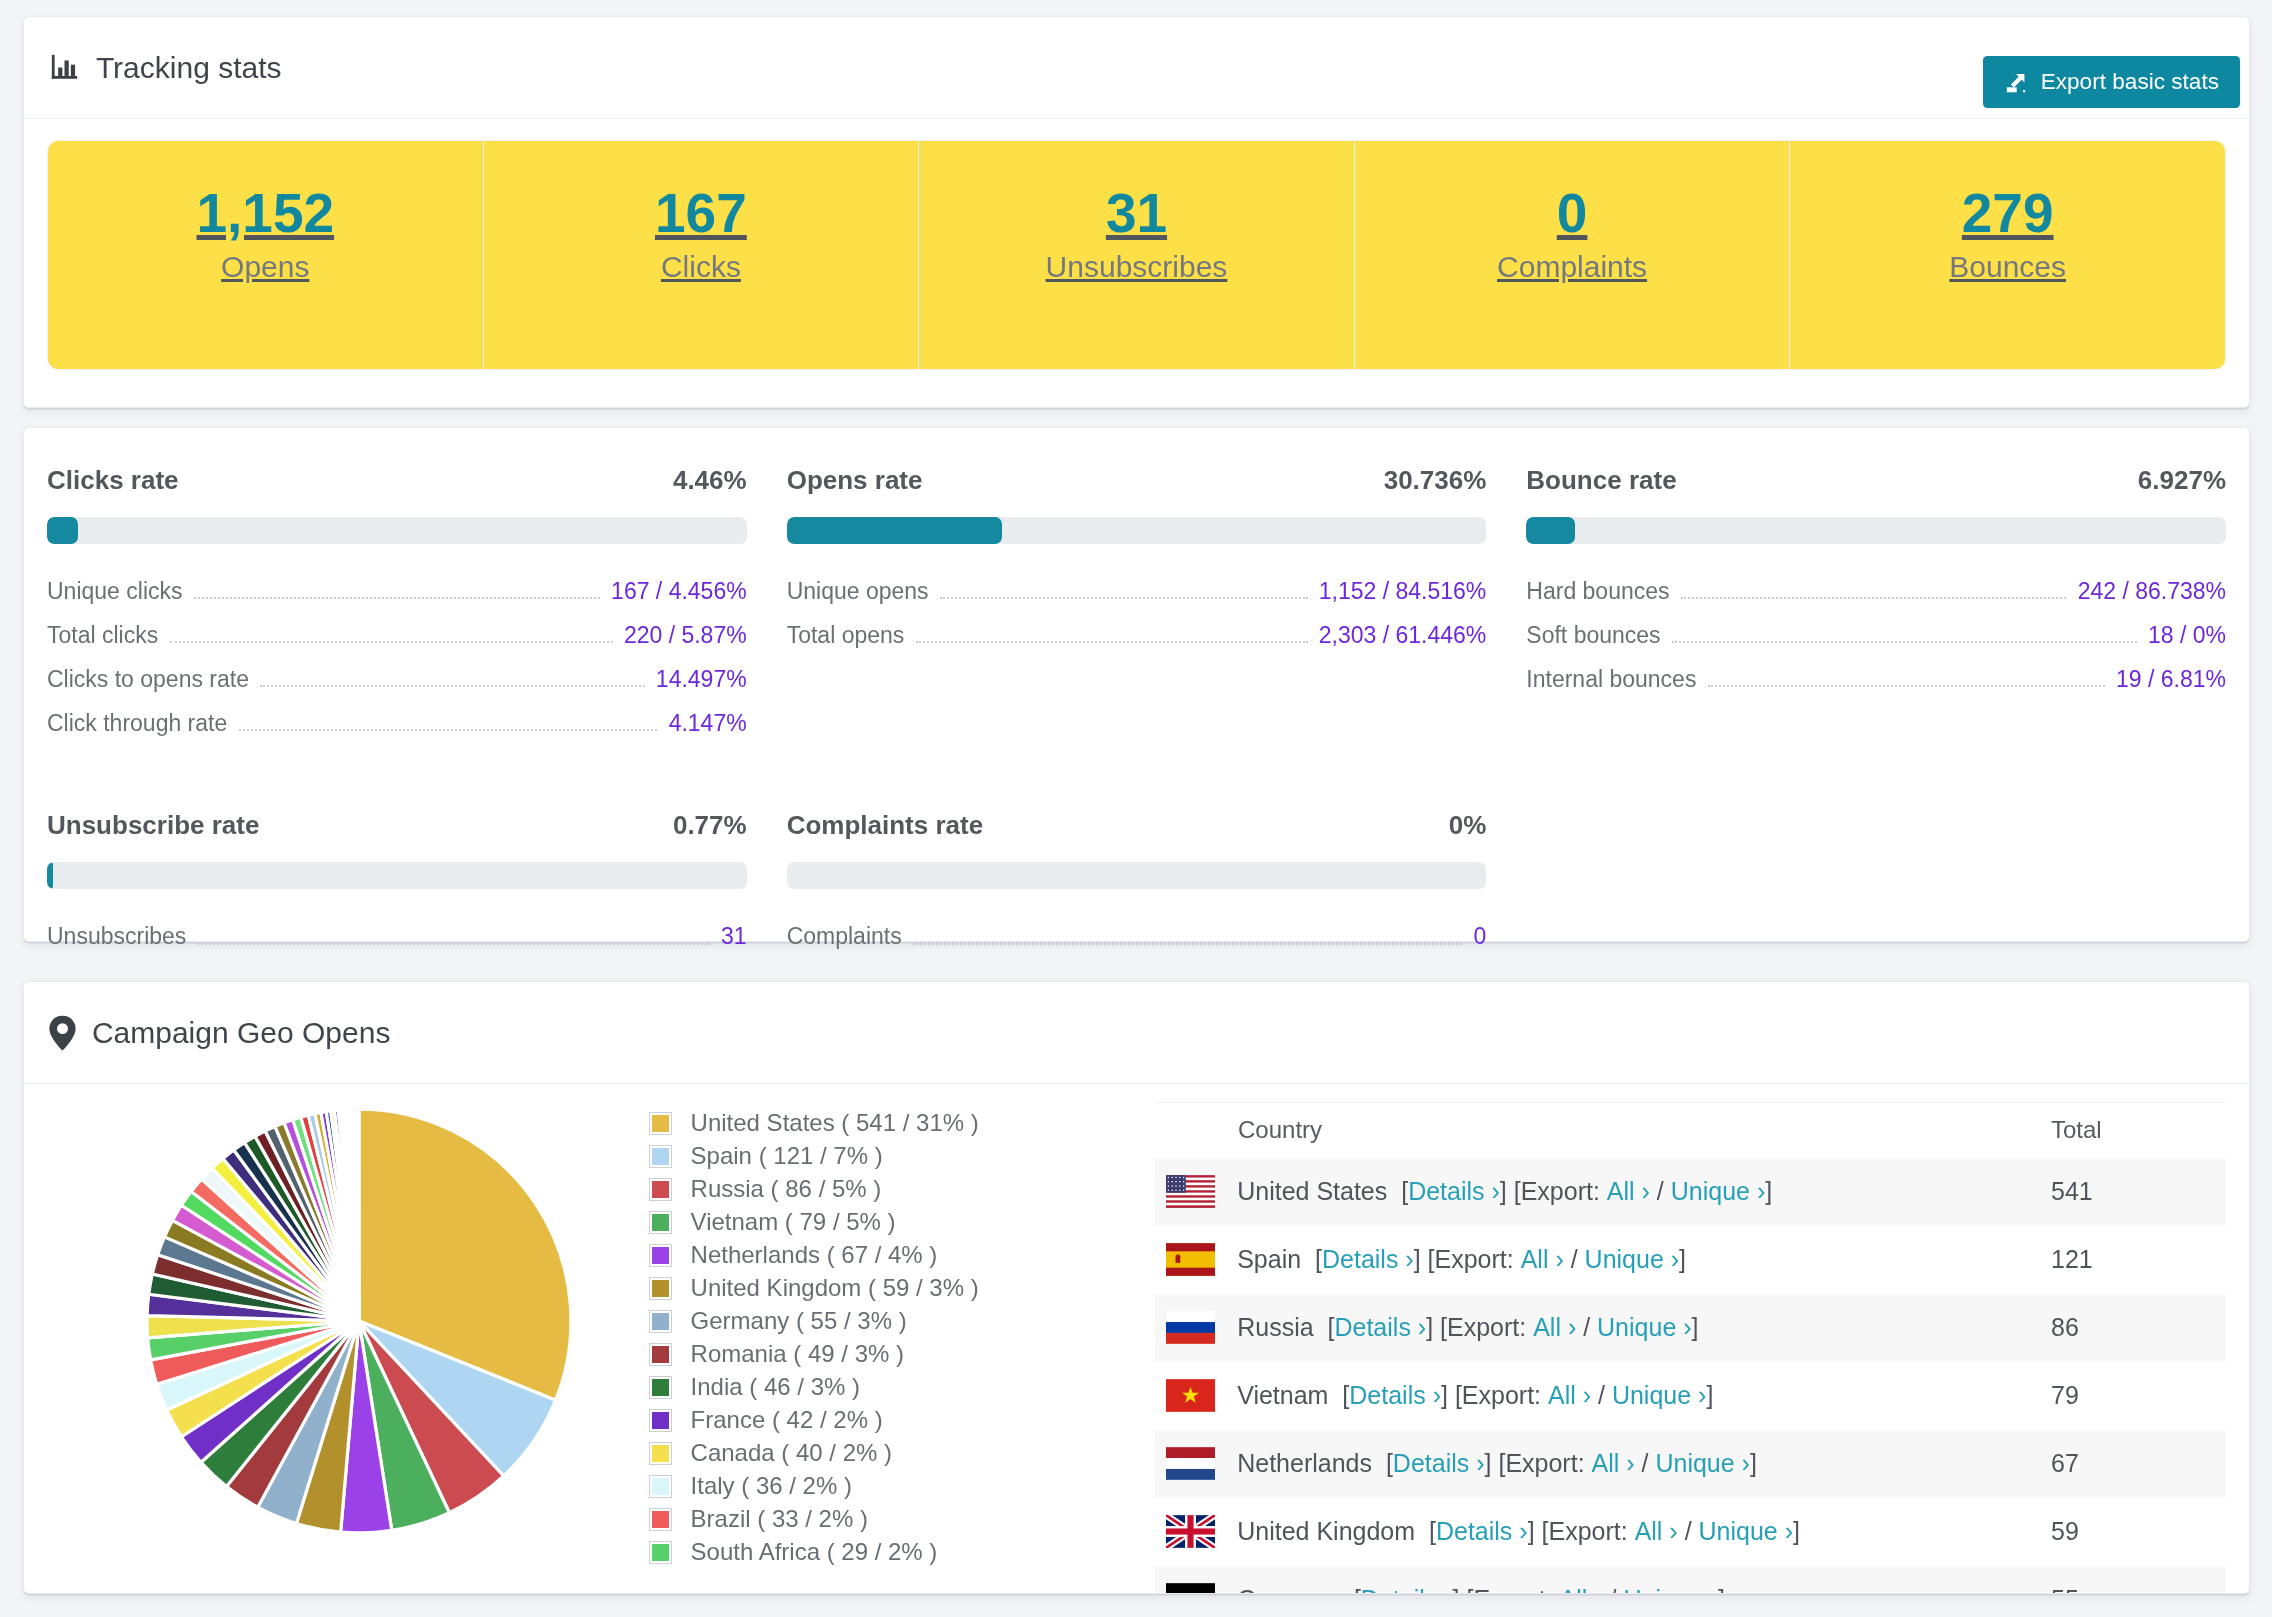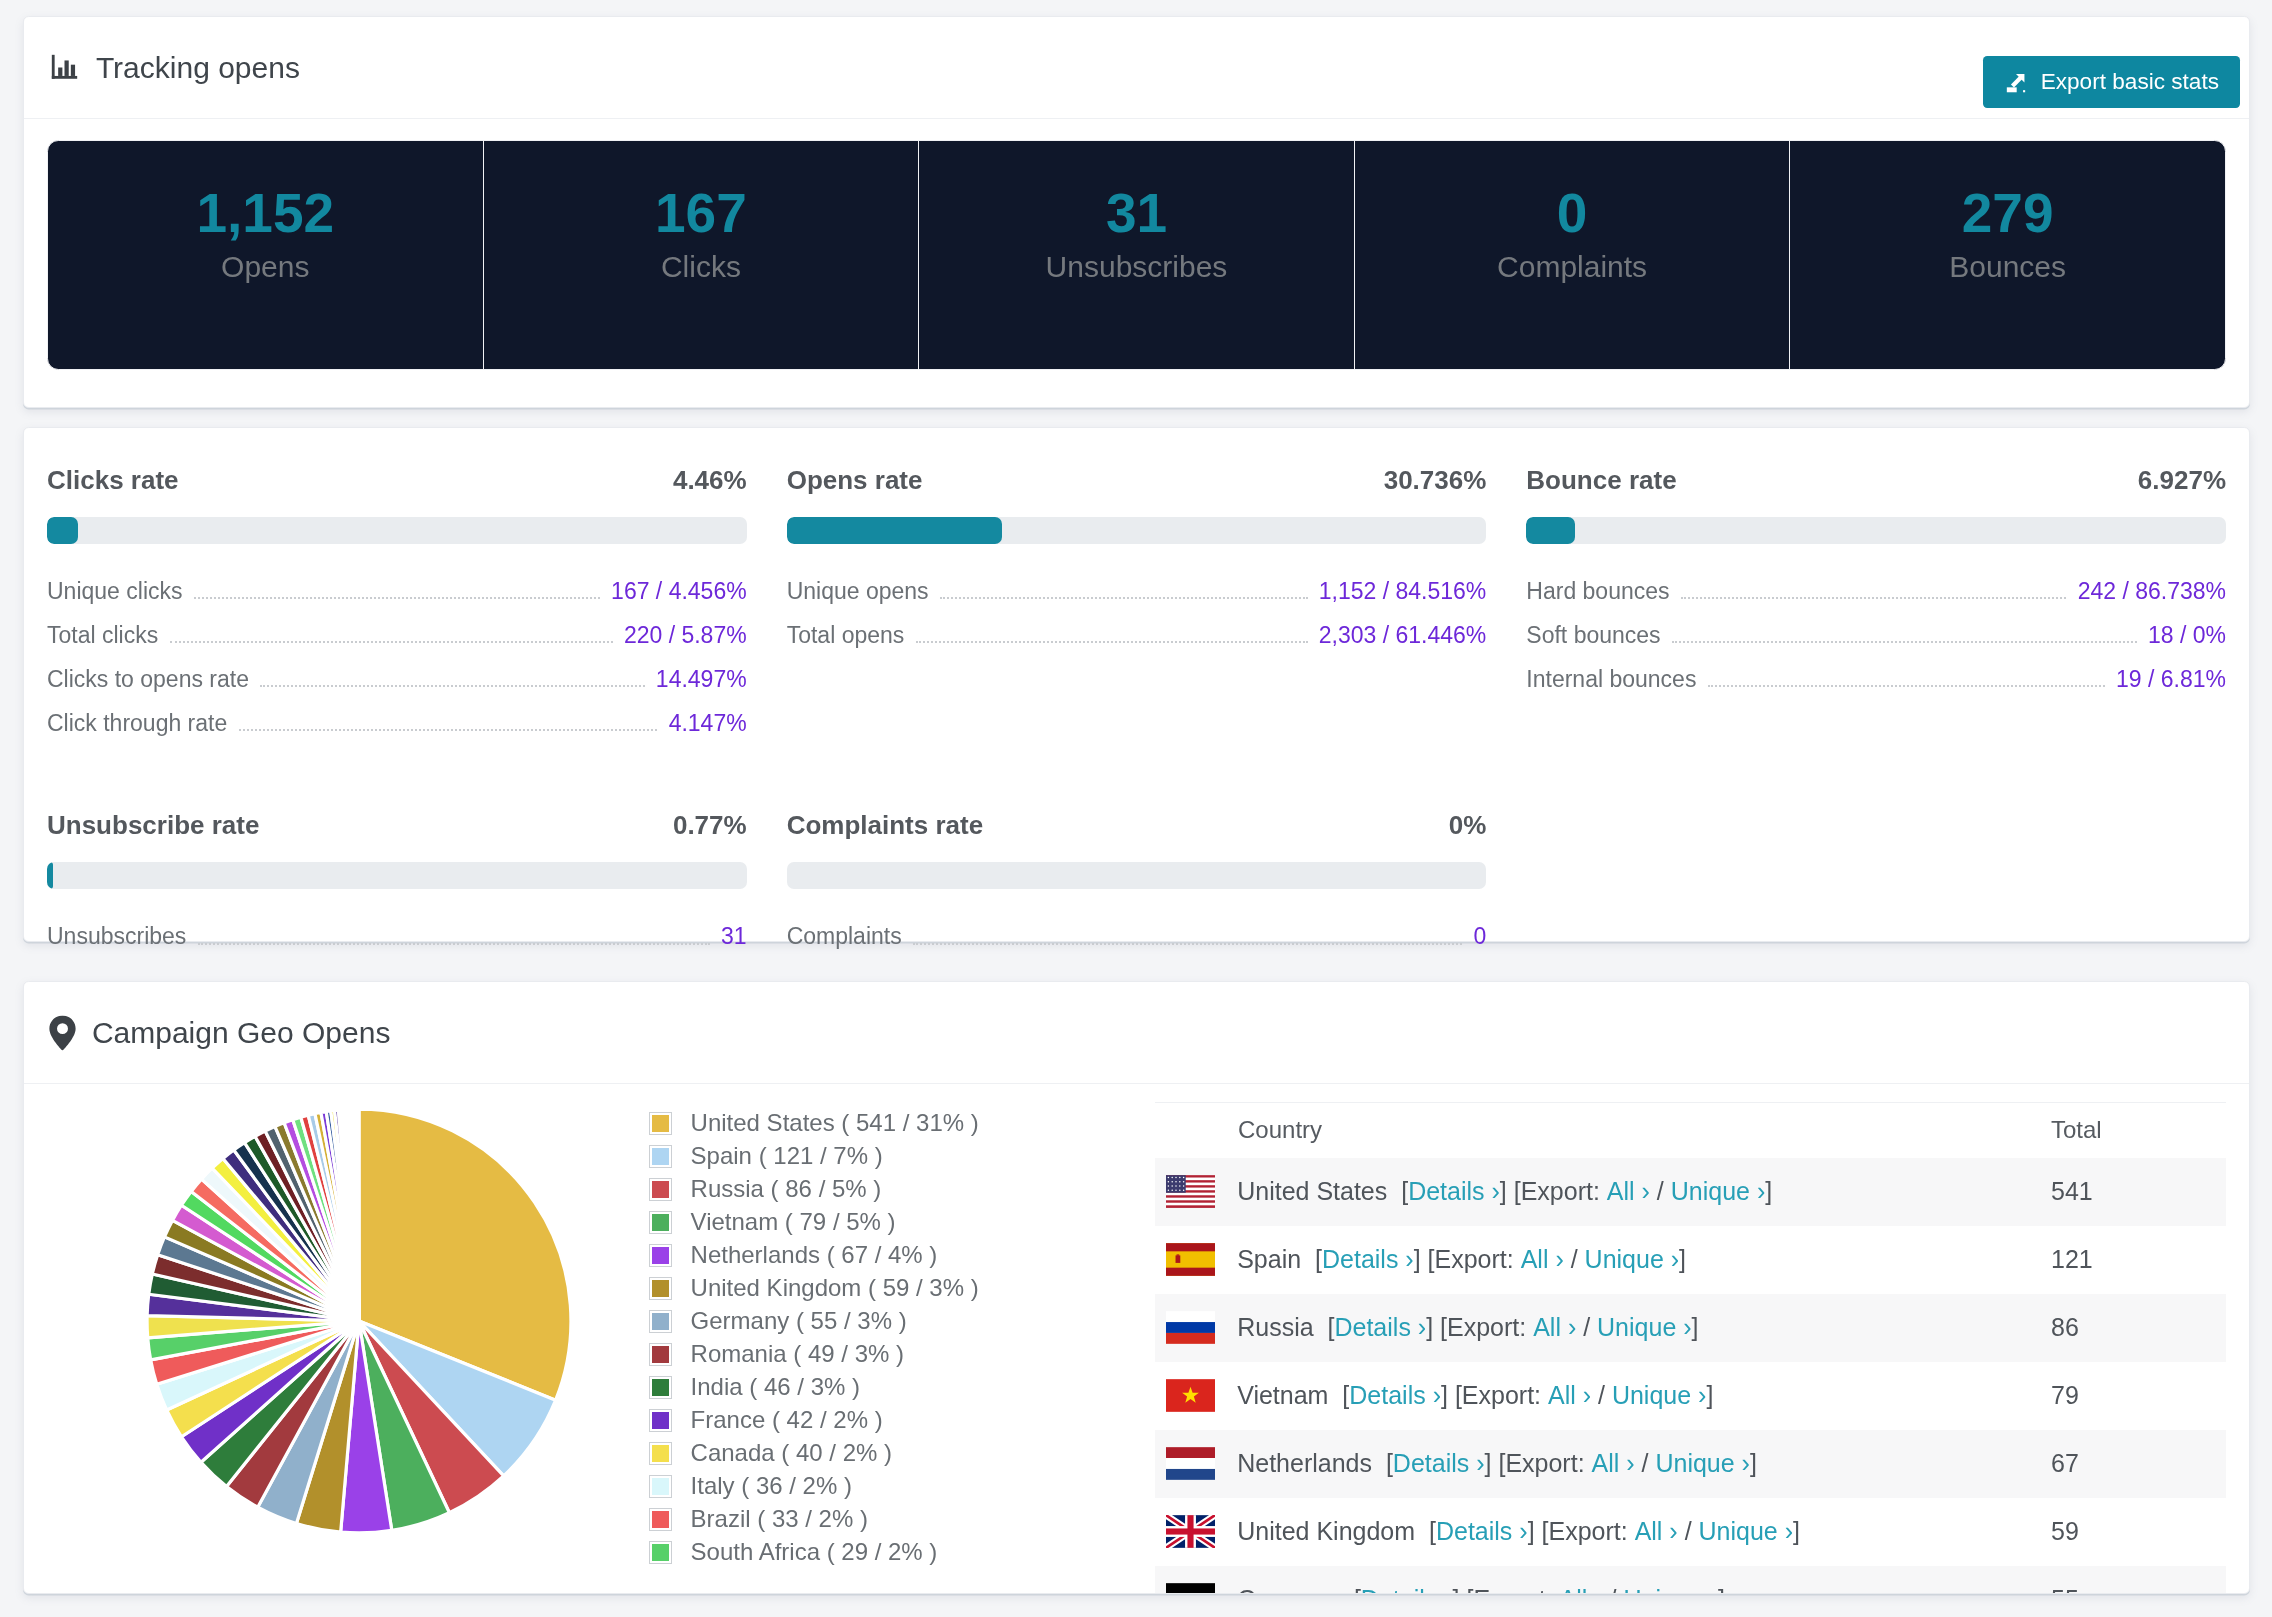--- a/index.html
+++ b/index.html
@@ -29,21 +29,21 @@
     position:absolute;right:9px;top:39px;height:52px;
     background:#0e87a0;color:#fff;border:none;border-radius:4.2px;
     font-size:22.6px;font-family:inherit;padding:0 21px;display:flex;align-items:center;gap:11.3px;
     cursor:pointer;
   }
   .export-btn svg{display:block;}
 
   
   #stats-strip{
     margin:21px 23px 0 23px;border:1.4px solid #f0f1f4;border-radius:11.3px;
-    display:flex;background:#0f172a;
+    display:flex;background:#fde047;text-decoration:underline;
   }
   .stat-cell{flex:1;text-align:center;padding:41px 0 85px;border-right:1.4px solid #f0f1f4;}
   .stat-cell:last-child{border-right:none;}
   .stat-value{font-size:55px;font-weight:700;color:#12889f;line-height:1.15;}
   .stat-label{font-size:30px;color:#75797e;margin-top:5px;}
 
   
   #rates-grid{
     padding:37px 23px 0 23px;display:grid;grid-template-columns:repeat(3,1fr);
     column-gap:40px;row-gap:65px;
@@ -87,21 +87,21 @@
     <div class="card-title">
       <span>
         <svg width="31" height="31" viewBox="0 0 44 44">
           <rect x="4" y="4" width="4" height="34" fill="#3c4146"></rect>
           <rect x="4" y="34" width="36" height="4" fill="#3c4146"></rect>
           <rect x="13" y="22" width="6" height="12" fill="#3c4146"></rect>
           <rect x="22" y="12" width="6" height="22" fill="#3c4146"></rect>
           <rect x="31" y="18" width="6" height="16" fill="#3c4146"></rect>
         </svg>
       </span>
-      <span>Tracking opens</span>
+      <span>Tracking stats</span>
     </div>
     <button class="export-btn">
       <span>
         <svg width="25.4" height="25.4" viewBox="0 0 36 36">
           <path d="M12 24 L26 10" stroke="#fff" stroke-width="6"></path>
           <path d="M17 7 h12 v12 z" fill="#fff"></path>
           <rect x="4" y="26" width="14" height="7" fill="#fff"></rect>
           <rect x="27" y="30" width="3" height="3" fill="#fff"></rect>
         </svg>
       </span>

